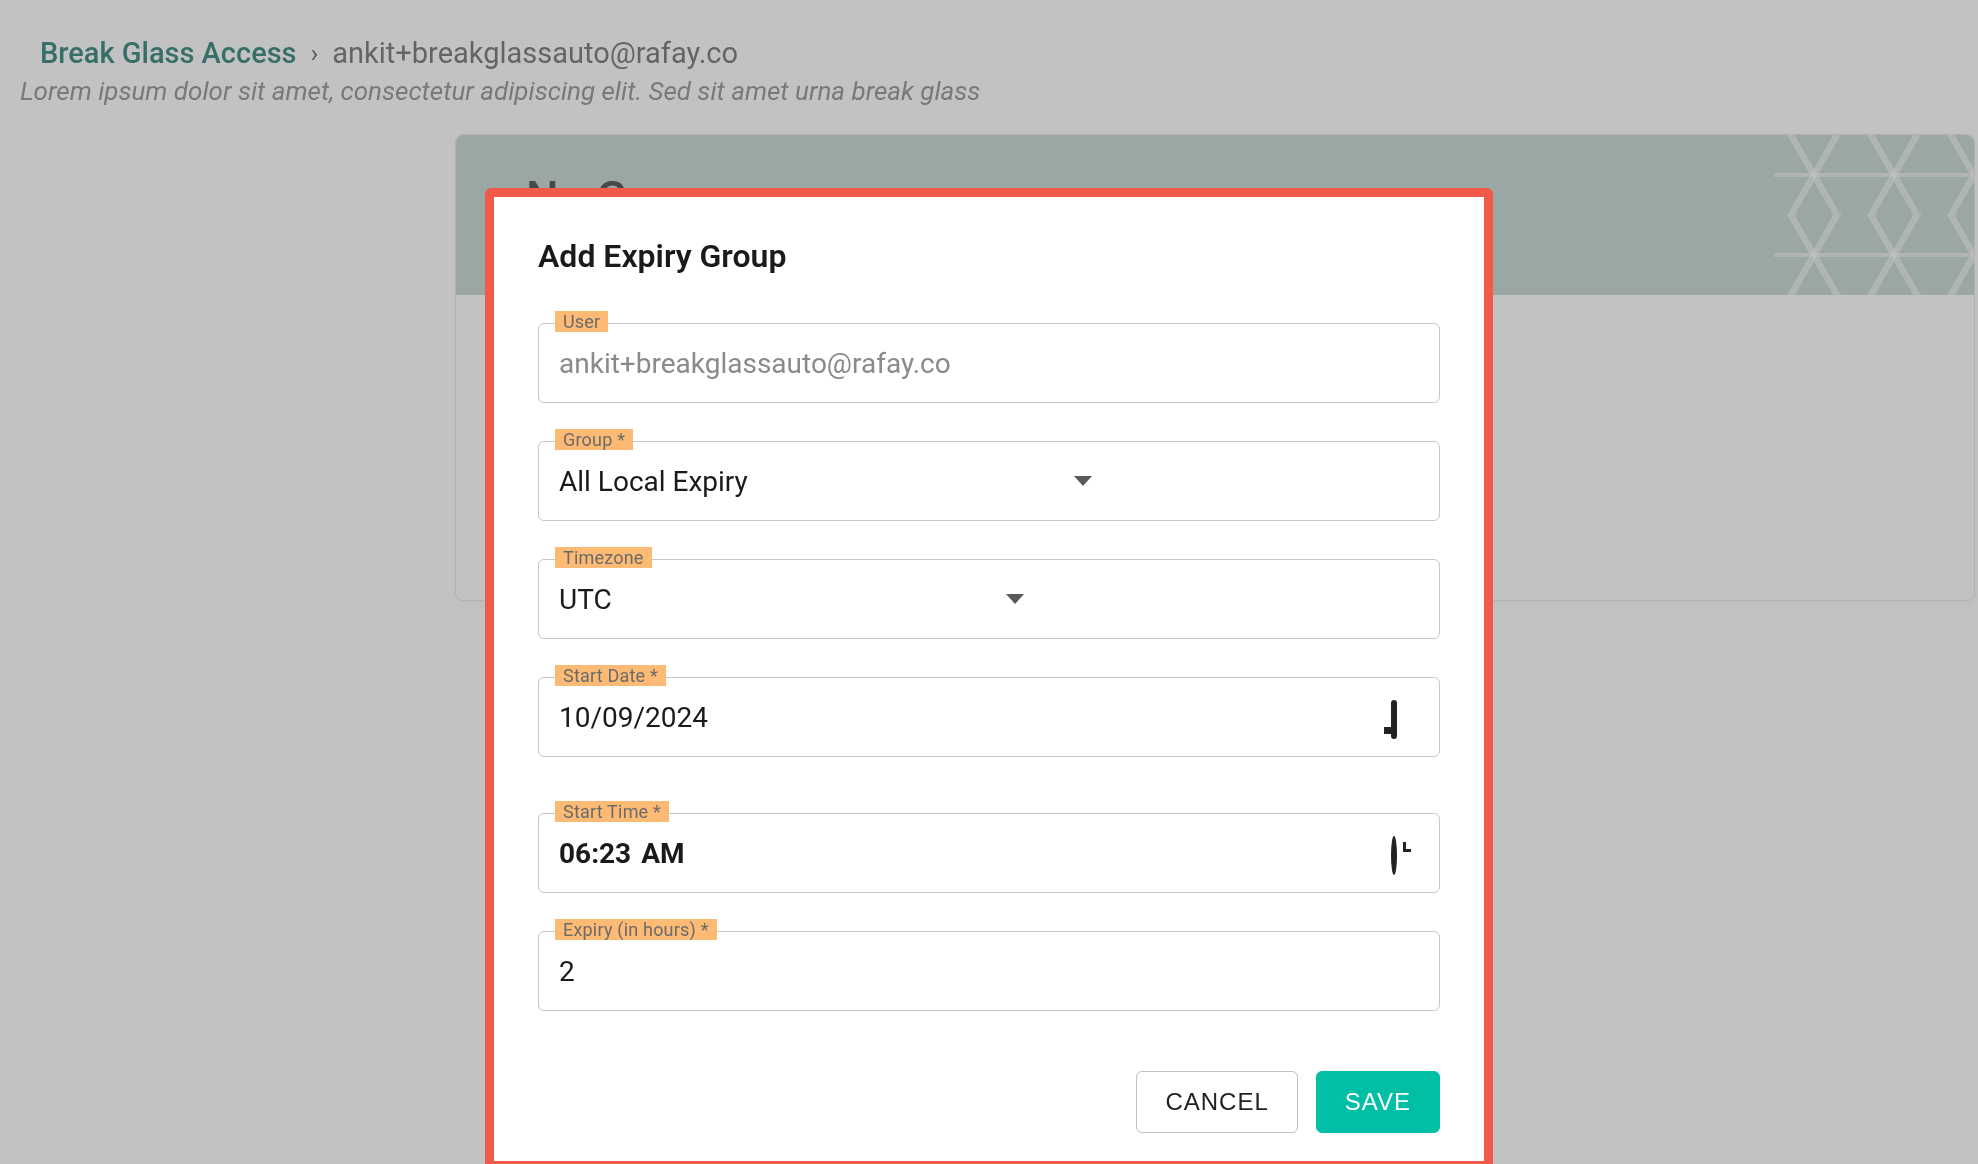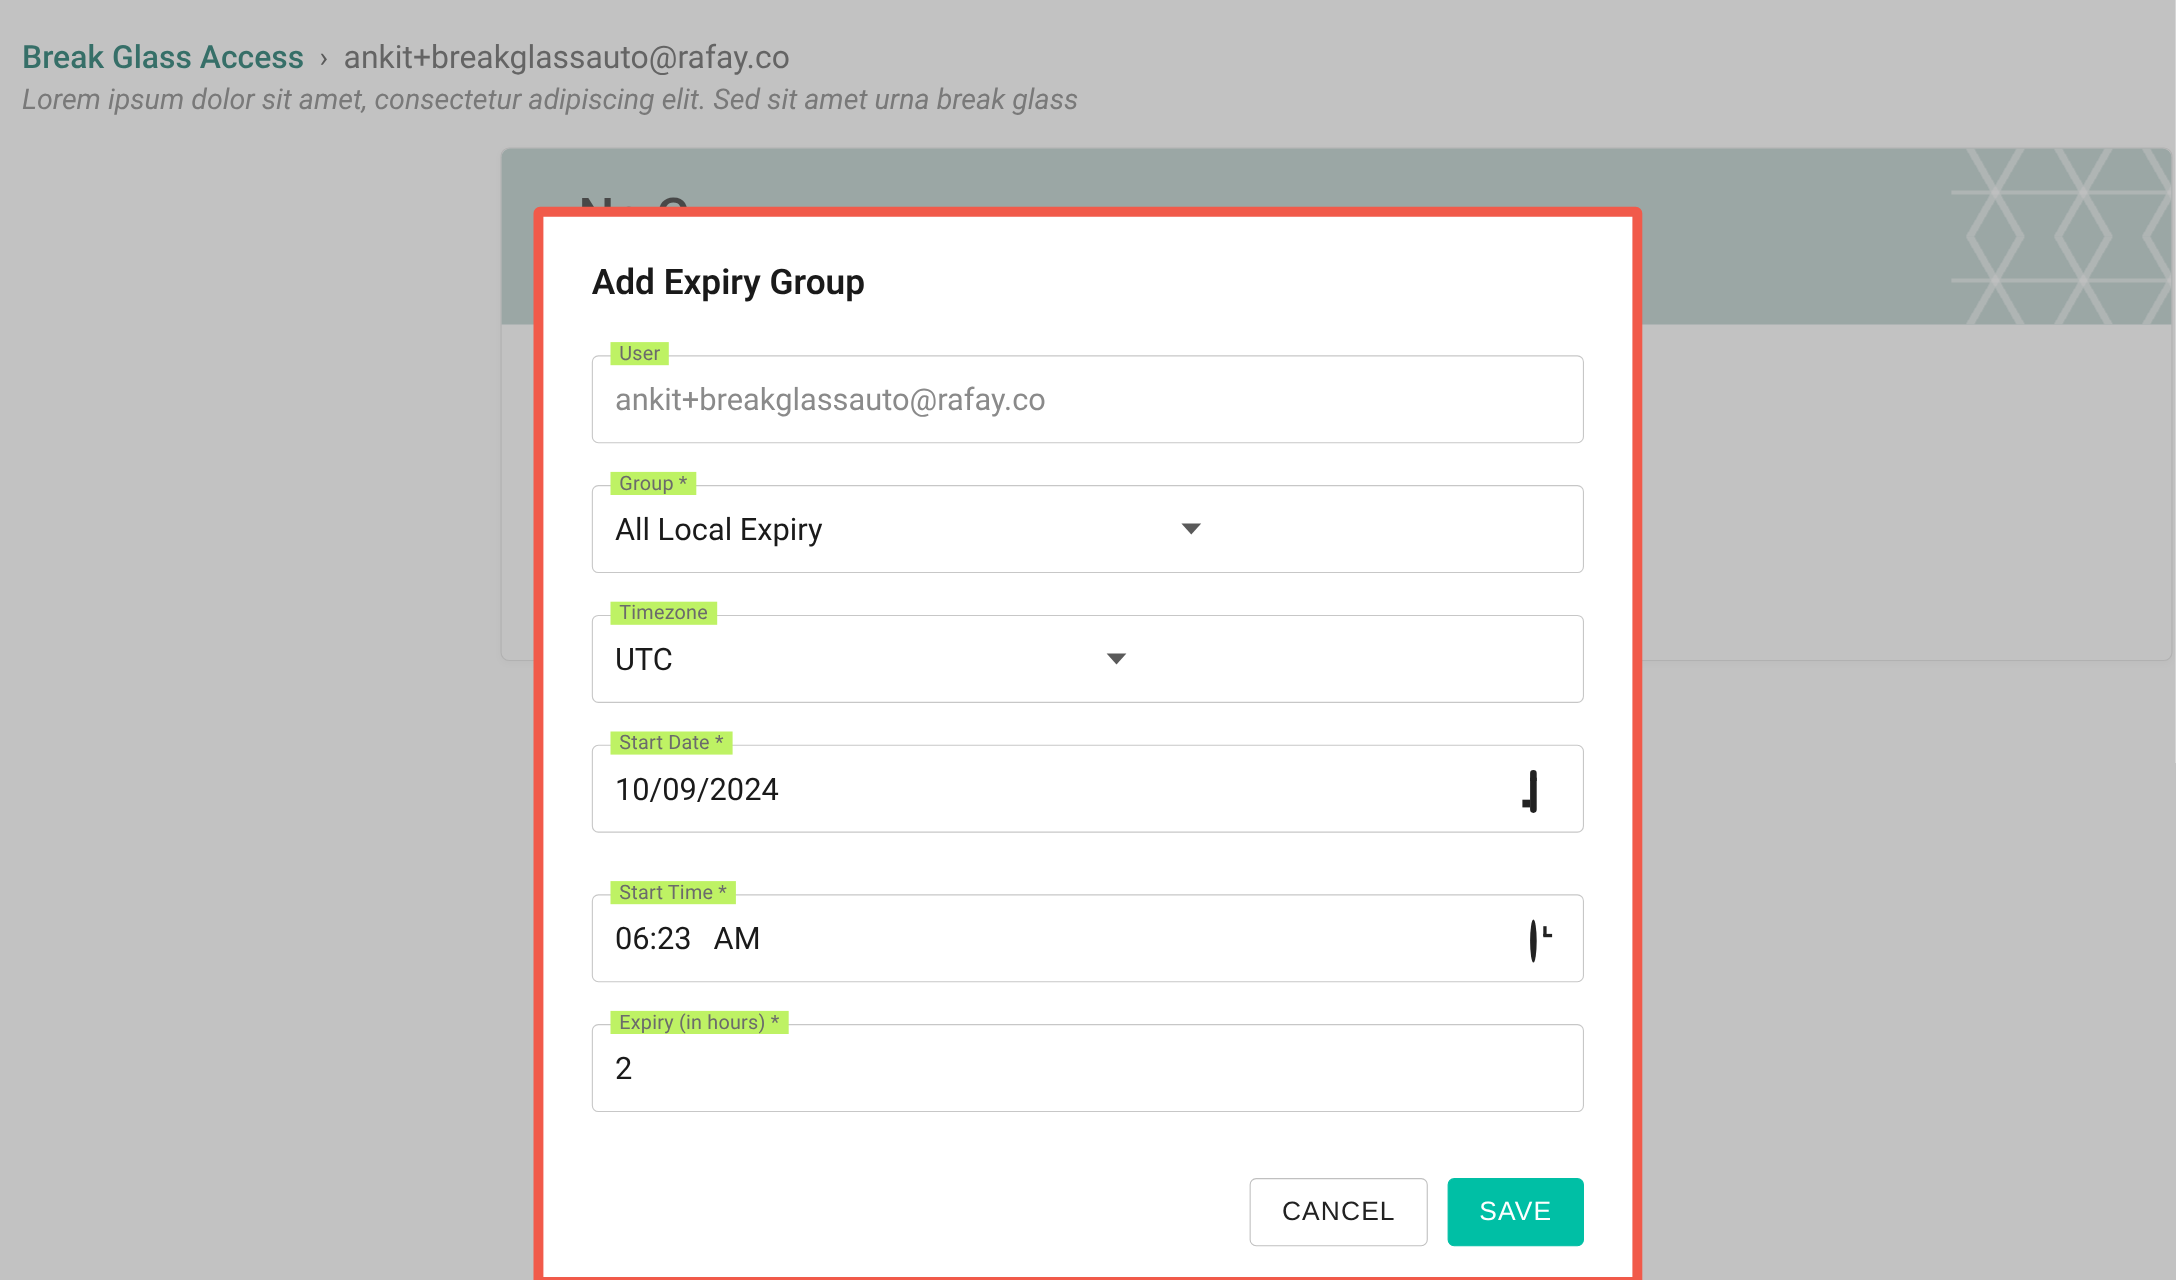--- a/index.html
+++ b/index.html
@@ -33,21 +33,21 @@
   .content {
     padding: 36px 20px 20px 20px;
   }
   .breadcrumb {
     font-size: 29px;
     margin-bottom: 6px;
     display: flex;
     align-items: center;
     gap: 14px;
   }
-  .breadcrumb .root-link { color: var(--teal-dark); font-weight: 500; }
+  .breadcrumb .root-link { color: var(--teal-dark); font-weight: 500; margin-left: 20px; }
   .breadcrumb .sep { color: #444; font-size: 26px; }
   .breadcrumb .current { color: var(--text-grey); }
   .page-title {
     font-size: 34px;
     color: var(--orange);
     margin: 0 0 18px 0;
     font-weight: 500;
   }
   .description {
     font-style: italic;
@@ -142,21 +142,21 @@
   .field .dropdown-icon {
     width: 0; height: 0;
     border-left: 9px solid transparent;
     border-right: 9px solid transparent;
     border-top: 10px solid #5a5a5a;
   }
   .legend {
     position: absolute;
     top: -13px;
     left: 16px;
-    background: #bef264;
+    background: #fdba74;
     padding: 0 8px;
     font-size: 18px;
     color: var(--legend-grey);
     letter-spacing: .2px;
   }
   .row {
     display: flex;
     gap: 56px;
     margin-bottom: 38px;
     flex-direction: column;
@@ -214,21 +214,21 @@
   .btn.cancel {
     background: #fff;
     border: 1.5px solid #c0c0c0;
     color: #222;
   }
   .btn.save {
     background: var(--save-btn);
     border: 1.5px solid var(--save-btn);
     color: #fff;
   }
-  .time-val { display: inline-flex; gap: 20px; }
+  .time-val { display: inline-flex; gap: 10px; font-weight: bold; }
 </style>
 </head>
 <body>
 
 <div class="page">
   <div class="content">
     <div class="breadcrumb">
       <span class="root-link">Break Glass Access</span>
       <span class="sep">›</span>
       <span class="current">ankit+breakglassauto@rafay.co</span>

